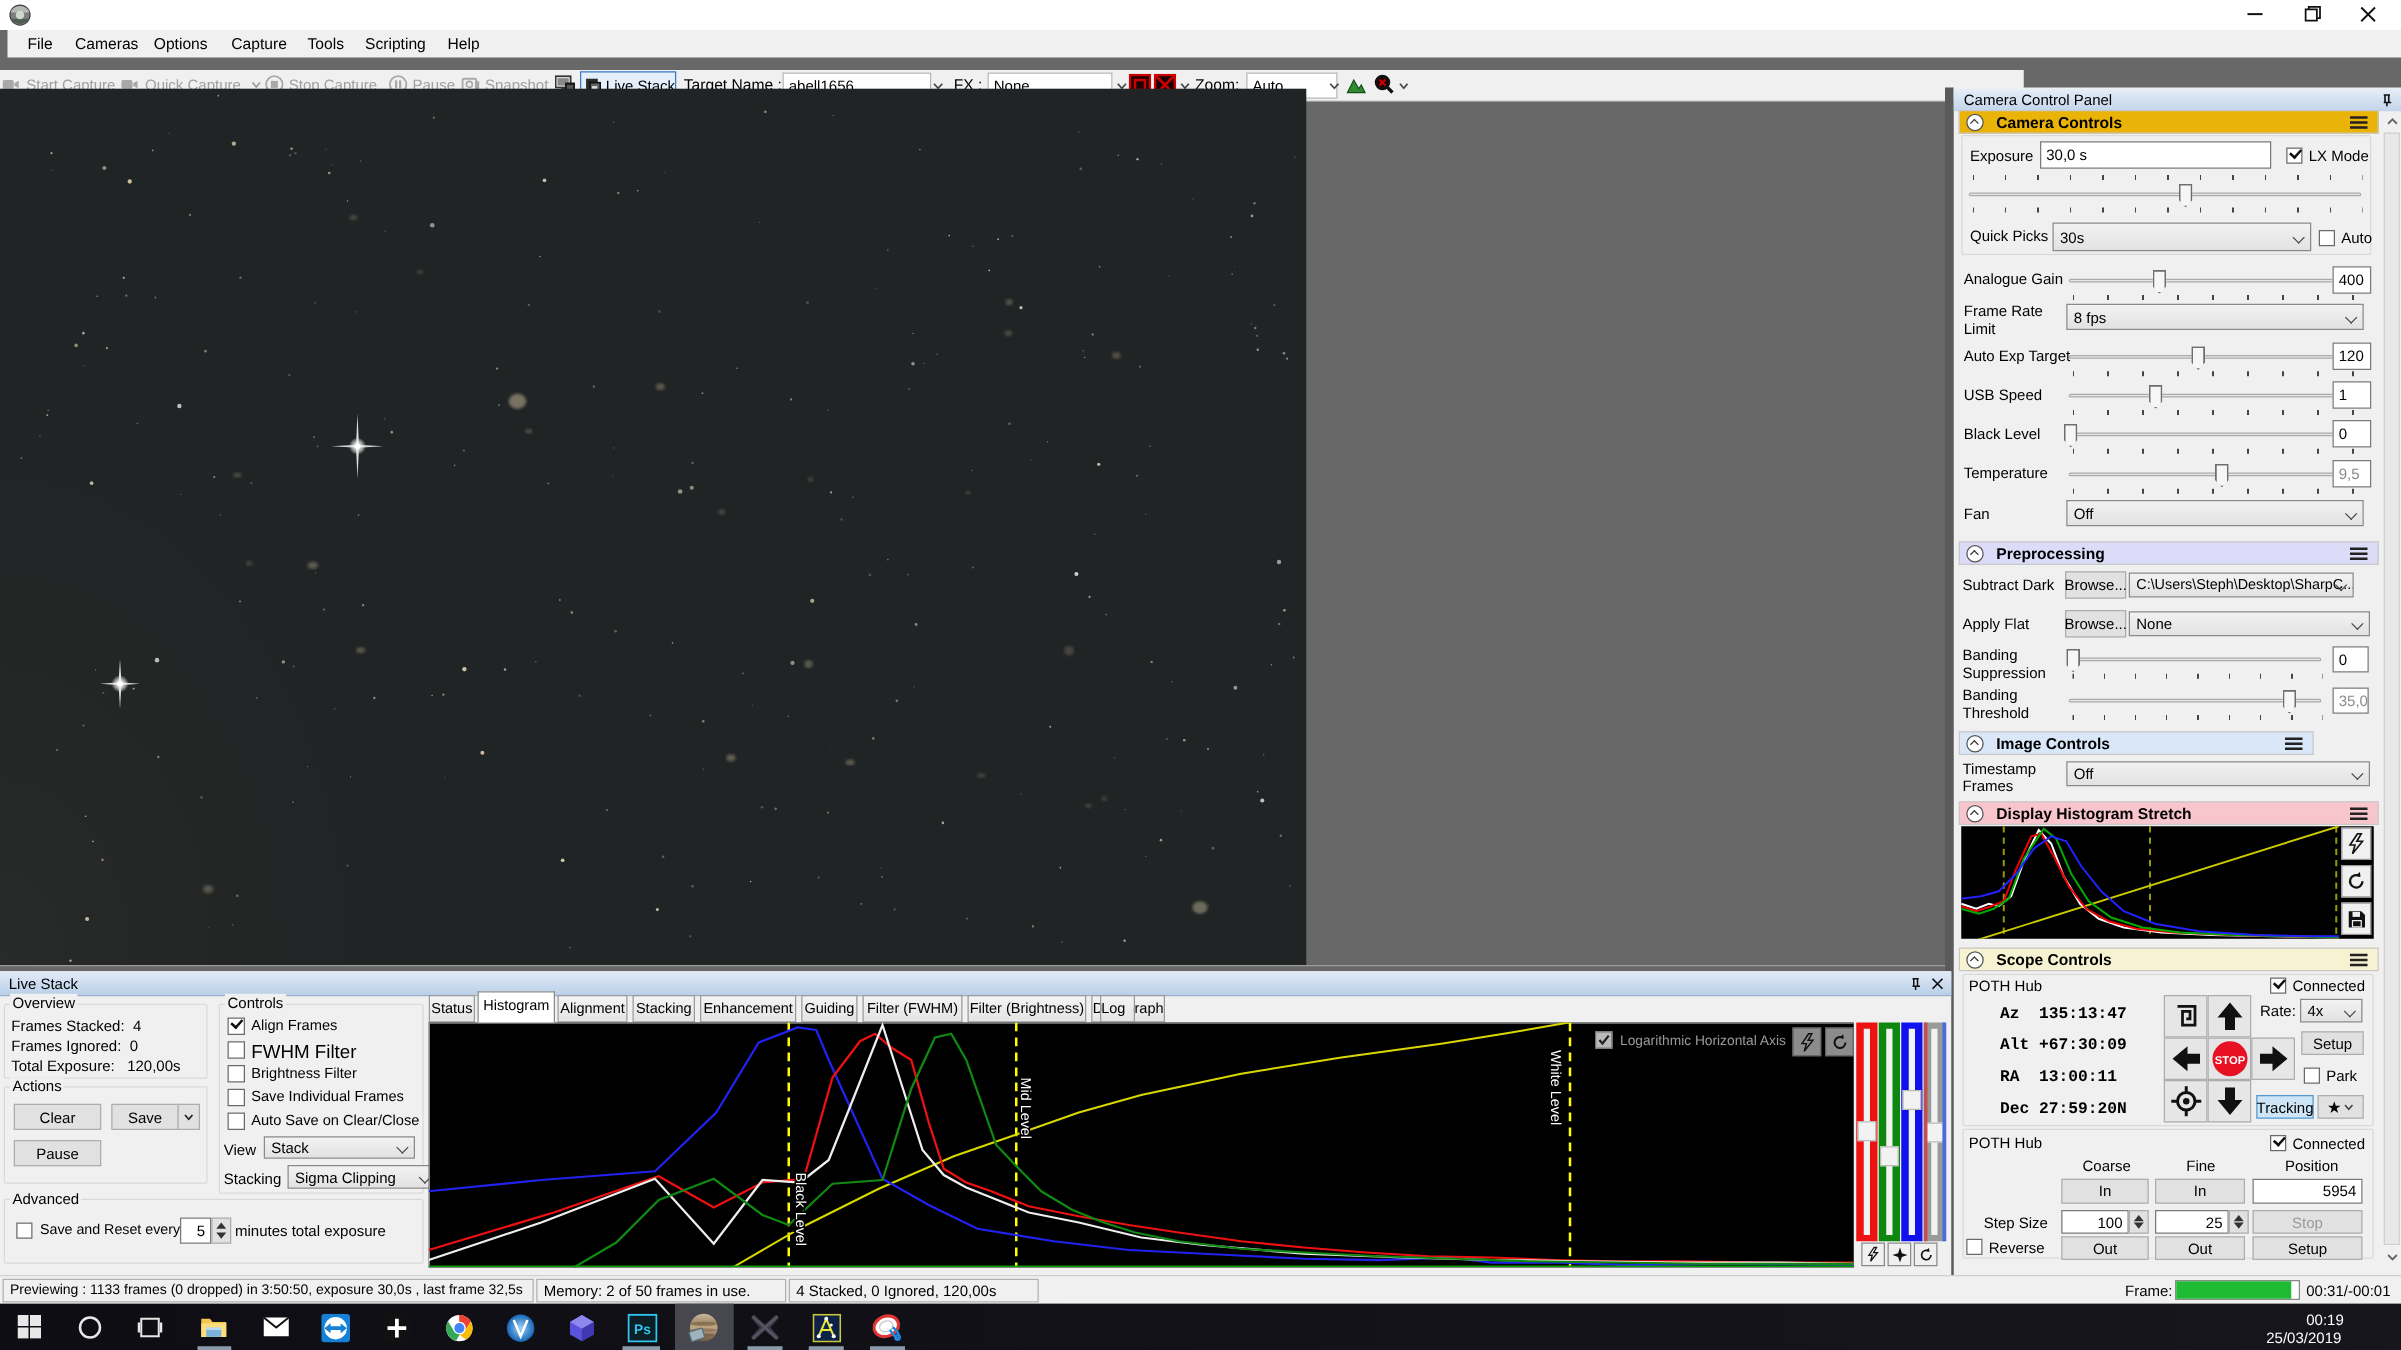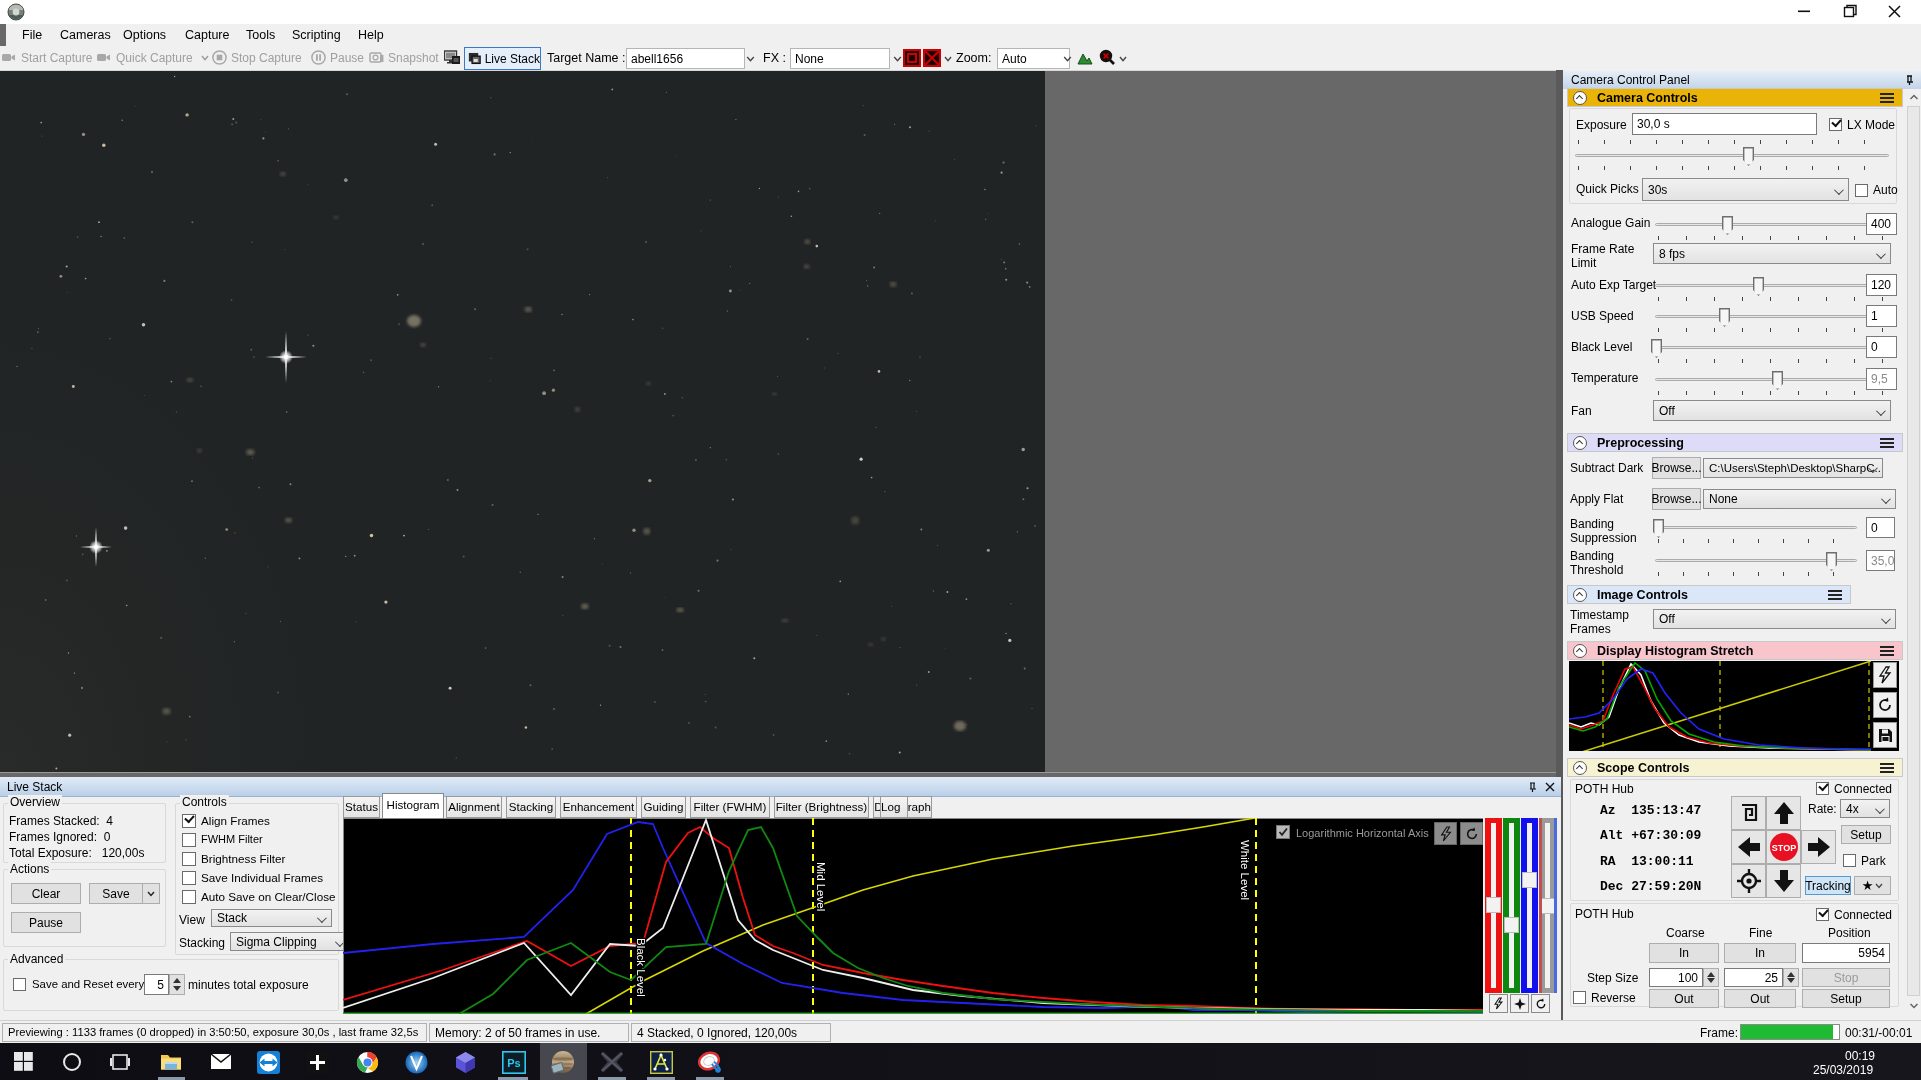--- a/index.html
+++ b/index.html
@@ -50,21 +50,21 @@
 </div>
 <div class="abs" style="left:6px;top:24px;width:1921px;height:22px;background:#f0f0f0">
     <span class="abs" style="left:16px;top:4px;font-size:12.5px">File</span>
     <span class="abs" style="left:54px;top:4px;font-size:12.5px">Cameras</span>
     <span class="abs" style="left:117px;top:4px;font-size:12.5px">Options</span>
     <span class="abs" style="left:179px;top:4px;font-size:12.5px">Capture</span>
     <span class="abs" style="left:240px;top:4px;font-size:12.5px">Tools</span>
     <span class="abs" style="left:286px;top:4px;font-size:12.5px">Scripting</span>
     <span class="abs" style="left:352px;top:4px;font-size:12.5px">Help</span>
   </div>
-<div class="abs" style="left:0;top:46px;width:1921px;height:25px;background:#f0f0f0;border-bottom:1px solid #d7d7d7">
+<div class="abs" style="left:0;top:56px;width:1619px;height:25px;background:#f0f0f0;border-bottom:1px solid #d7d7d7">
     <svg class="abs" style="left:2px;top:5px" width="14" height="13" viewBox="0 0 14 13">
       <rect x="0" y="3" width="9" height="7" rx="1.5" fill="#a8a8a8"></rect>
       <path d="M9.5 5.5 L13 3.5 v6 L9.5 7.5z" fill="#a8a8a8"></path>
     </svg>
     <span class="lbl" style="left:21px;top:5px;color:#9f9f9f">Start Capture</span>
     <svg class="abs" style="left:97px;top:5px" width="14" height="13" viewBox="0 0 14 13">
       <rect x="0" y="3" width="9" height="7" rx="1.5" fill="#a8a8a8"></rect>
       <path d="M9.5 5.5 L13 3.5 v6 L9.5 7.5z" fill="#a8a8a8"></path>
     </svg>
     <span class="lbl" style="left:116px;top:5px;color:#9f9f9f">Quick Capture</span>
@@ -679,21 +679,21 @@
     <div class="cb" style="left:13px;top:201px"></div>
     <span class="lbl" style="left:32px;top:201px;font-size:11.4px">Save and Reset every</span>
     <div class="tbx" style="left:144px;top:197px;width:25px;height:21px;justify-content:flex-end">5</div>
     <div class="spin" style="left:169px;top:197px;height:21px"></div>
     <span class="lbl" style="left:188px;top:201px">minutes total exposure</span>
     <div class="gb" style="left:175px;top:26px;width:164px;height:152px"></div>
     <span class="lbl" style="left:180px;top:18px;background:#f0f0f0;padding:0 2px">Controls</span>
     <div class="cb c" style="left:182px;top:37px;width:14px;height:14px"></div>
     <span class="lbl" style="left:201px;top:37px;font-size:11.7px">Align Frames</span>
     <div class="cb" style="left:182px;top:56px;width:14px;height:14px"></div>
-    <span class="lbl" style="left:201px;top:56px;font-size:11px">FWHM Filter</span>
+    <span class="lbl" style="left:201px;top:56px;font-size:15px">FWHM Filter</span>
     <div class="cb" style="left:182px;top:75px;width:14px;height:14px"></div>
     <span class="lbl" style="left:201px;top:75px;font-size:11.7px">Brightness Filter</span>
     <div class="cb" style="left:182px;top:94px;width:14px;height:14px"></div>
     <span class="lbl" style="left:201px;top:94px;font-size:11.7px">Save Individual Frames</span>
     <div class="cb" style="left:182px;top:113px;width:14px;height:14px"></div>
     <span class="lbl" style="left:201px;top:113px;font-size:11.7px">Auto Save on Clear/Close</span>
     <span class="lbl" style="left:179px;top:136px">View</span>
     <div class="combo" style="left:211px;top:132px;width:121px;height:18px">Stack</div>
     <span class="lbl" style="left:179px;top:159px">Stacking</span>
     <div class="combo" style="left:230px;top:155px;width:120px;height:19px">Sigma Clipping</div>

